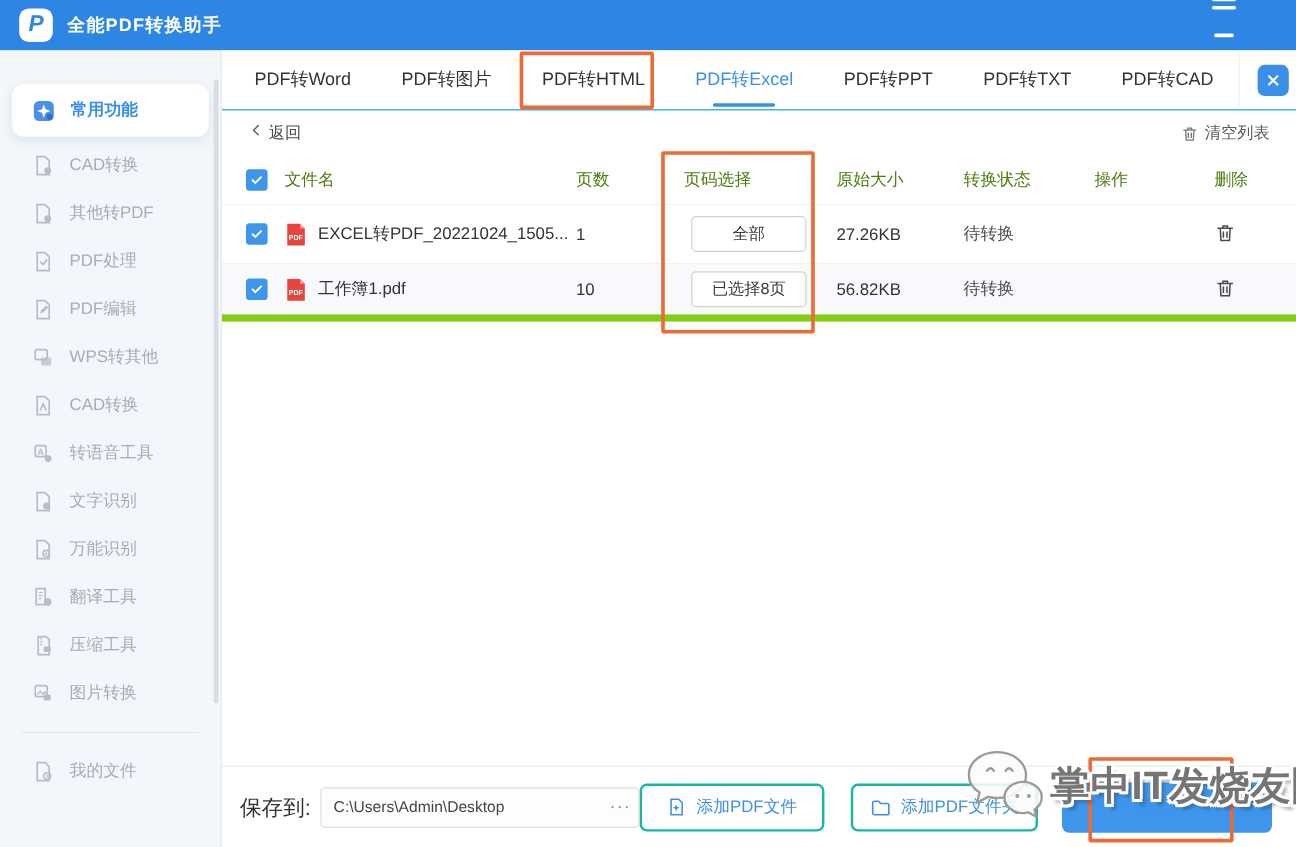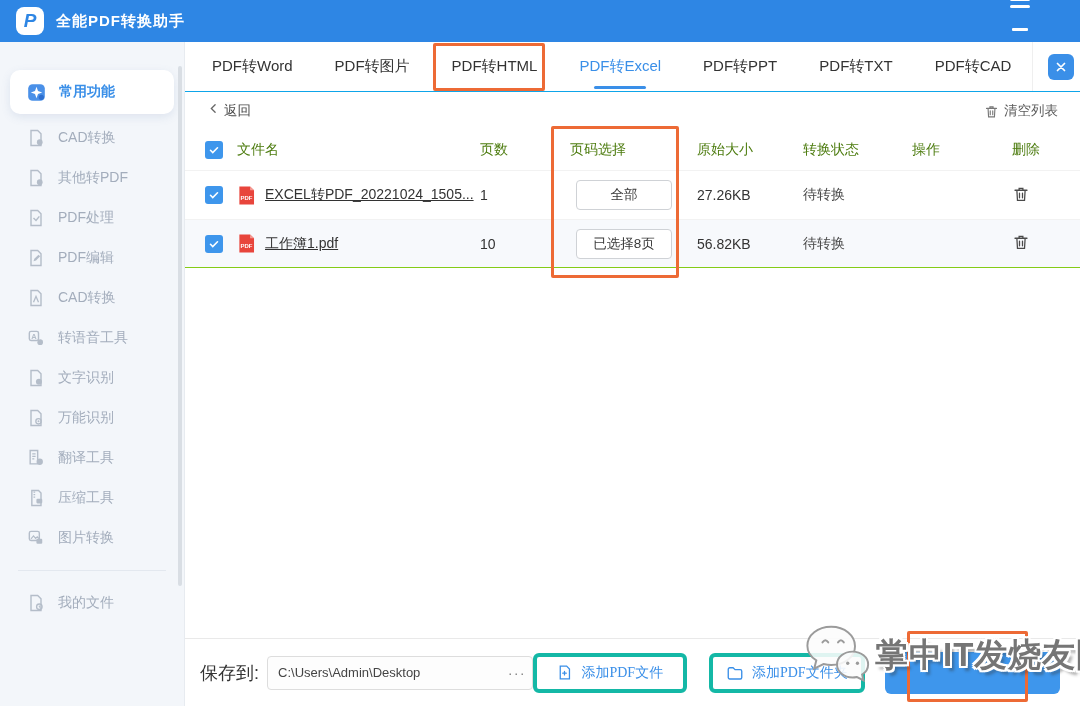--- a/index.html
+++ b/index.html
@@ -40,36 +40,36 @@
   .tab-close-wrap { margin-left:auto; display:flex; align-items:center; padding:0 15px; border-left:1px solid #efefef; }
   .tab-close { width:26px; height:26px; border-radius:6px; background:#3a8fe8; display:flex; align-items:center; justify-content:center; cursor:pointer; }
 
   .back-row { height:38px; display:flex; align-items:center; padding:0 22px; color:#4a4a4a; font-size:13.5px; }
   .back-link { display:flex; gap:4px; cursor:pointer; color:#4a4a4a; }
   .clear-btn { margin-left:auto; display:flex; align-items:center; gap:5px; color:#5a5a5a; cursor:pointer; }
 
   .trow { display:grid; grid-template-columns:32px 243px 80px 137px 106px 109px 88px 1fr; align-items:center; padding-left:20px; font-size:14px; color:#333; }
   .trow.head { height:40px; color:#4d7c0f; }
   .trow.file { height:49px; border-top:1px solid #f2f2f2; }
-  .trow.file:last-of-type { border-bottom:1px solid #84cc16; }
+  .trow.file:last-of-type { border-bottom:6px solid #84cc16; }
   .trow.alt { background:#f7f9fc; }
-  .cell-name { display:flex; align-items:center; gap:9px; overflow:hidden; white-space:nowrap;text-decoration:underline; }
+  .cell-name { display:flex; align-items:center; gap:9px; overflow:hidden; white-space:nowrap; }
   .cbx { width:18px; height:18px; border-radius:3px; background:#3e96ec; display:flex; align-items:center; justify-content:center; cursor:pointer; }
   .sel-btn { display:inline-block; min-width:96px; padding:5px 12px; text-align:center; background:#fff; border:1px solid #cfd2d6; border-radius:4px; font-size:13.5px; color:#3a3a3a; cursor:pointer; margin-left:16px; }
   .status { color:#4a4a4a; }
   .del-cell { color:#4a4a4a; padding-left:12px; }
   .del-btn { cursor:pointer; color:#4a4a4a; display:inline-flex; }
 
   
   .footer { position:absolute; left:0; bottom:0; width:100%; height:68px; border-top:1px solid #e9e9e9; background:#fff; display:flex; align-items:center; padding:0 20px 0 15px; }
   .save-label { font-size:18px; color:#333; margin-right:8px; white-space:nowrap; }
   .path-box { position:relative; width:273px; height:34px; border:1px solid #ddd; border-radius:4px; background:#fdfdfd; display:flex; align-items:center; }
   .path-box input { border:0; outline:0; background:transparent; font-size:13px; color:#444; padding:0 20px 0 10px; width:100%; font-family:"Liberation Sans",sans-serif; }
   .browse { position:absolute; right:6px; top:0; height:100%; display:flex; align-items:center; color:#888; font-size:15px; letter-spacing:1px; cursor:pointer; }
-  .ghost-btn { height:40px; border:4px solid #14b8a6; border-radius:6px; background:#fff; color:#3a8fe8; font-size:14px; display:flex; align-items:center; justify-content:center; gap:8px; cursor:pointer; font-family:Liberation Serif, serif; }
+  .ghost-btn { height:40px; border:2px solid #14b8a6; border-radius:6px; background:#fff; color:#3a8fe8; font-size:14px; display:flex; align-items:center; justify-content:center; gap:8px; cursor:pointer; font-family:Liberation Sans, sans-serif; }
   .btn-addfile { width:158px; margin-left:auto; }
   .btn-addfolder { width:160px; margin-left:22px; }
   .btn-convert { width:180px; height:42px; margin-left:20px; border:0; border-radius:6px; background:#3e96ec; cursor:pointer; }
 
   
   .anno { position:absolute; border:3px solid #ed6a35; border-radius:2px; pointer-events:none; z-index:40; }
   .anno-tab { left:433px; top:43px; width:112px; height:48px; }
   .anno-col { left:551px; top:126px; width:128px; height:152px; }
   .anno-btn { left:907px; top:631px; width:121px; height:71px; }
   .watermark { position:absolute; left:803px; top:621px; display:flex; align-items:center; z-index:50; pointer-events:none; }
@@ -140,20 +140,27 @@
     </div>
     <div class="side-item">
       <svg width="20" height="20" viewBox="0 0 24 24">
           <path d="M6 3h8l4 4v14H6z" fill="none" stroke="#b4bdc9" stroke-width="1.7"></path>
           <path d="M9 16l1-3 5-5 2 2-5 5z" fill="#b4bdc9"></path>
         </svg>
       <span>PDF编辑</span>
     </div>
     <div class="side-item">
       <svg width="20" height="20" viewBox="0 0 24 24">
+          <rect x="4" y="4" width="12" height="10" rx="2" fill="none" stroke="#b4bdc9" stroke-width="1.7"></rect>
+          <path d="M10 12h10v8H10z" fill="#b4bdc9" opacity=".7"></path>
+        </svg>
+      <span>WPS转其他</span>
+    </div>
+    <div class="side-item">
+      <svg width="20" height="20" viewBox="0 0 24 24">
           <path d="M6 3h8l4 4v14H6z" fill="none" stroke="#b4bdc9" stroke-width="1.7"></path>
           <path d="M9 17l3-7 3 7" stroke="#b4bdc9" stroke-width="1.6" fill="none"></path>
         </svg>
       <span>CAD转换</span>
     </div>
     <div class="side-item">
       <svg width="20" height="20" viewBox="0 0 24 24">
           <rect x="4" y="4" width="11" height="11" rx="2" fill="none" stroke="#b4bdc9" stroke-width="1.7"></rect>
           <text x="9.5" y="13" font-size="9" fill="#b4bdc9" text-anchor="middle" font-weight="bold">A</text>
           <circle cx="17" cy="17" r="3.4" fill="#b4bdc9"></circle>

